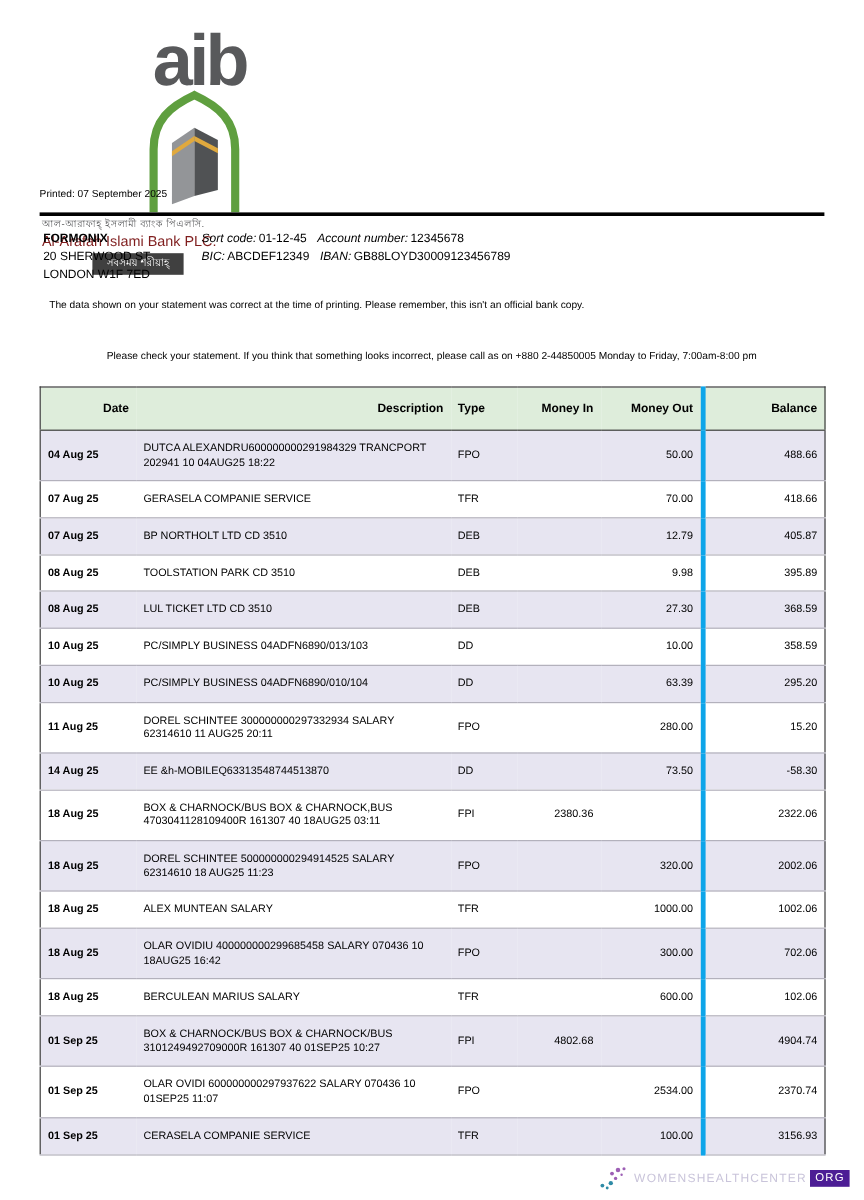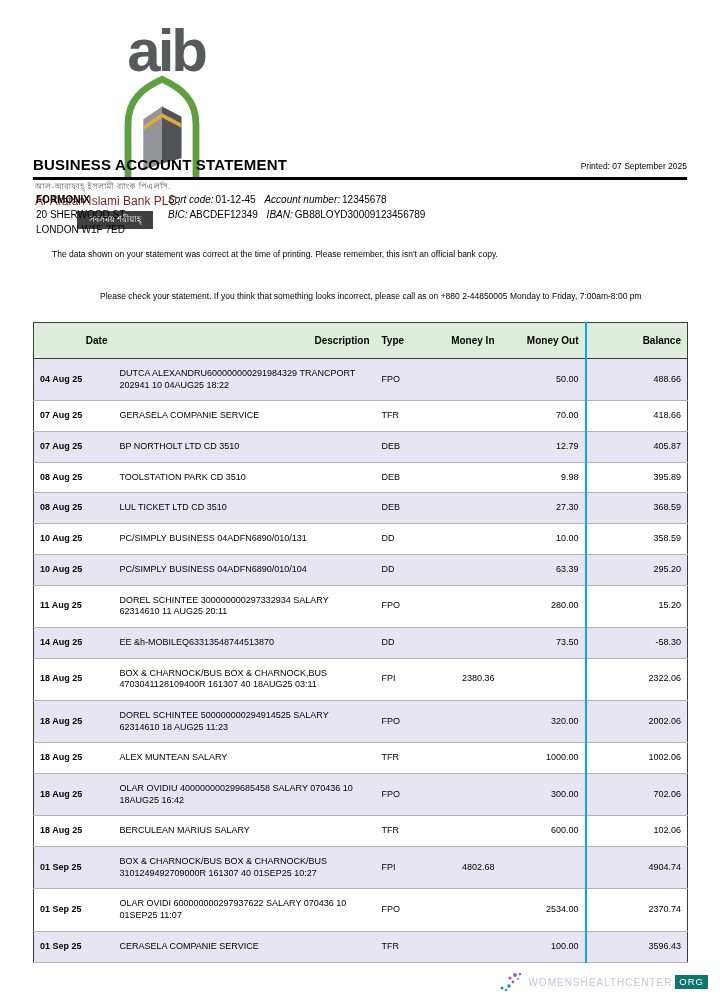--- a/index.html
+++ b/index.html
@@ -37,21 +37,21 @@
   .title-divider { position: absolute; top: 177px; left: 33px; width: 654px; height: 3px; background: #000; }
 
   
   .info { position: absolute; top: 192px; left: 36px; display: flex; font-size: 10px; line-height: 1.5; }
   .holder-block { width: 132px; }
   .holder-name { font-weight: bold; }
   .details-block .det-line span { margin-right: 6px; }
   .det-line .lbl { margin-right: 2px !important; font-style: italic; }
 
   
-  .notice { position: absolute; left: 52px; width: 630px; font-size: 8.5px; }
+  .notice { position: absolute; left: 41px; width: 630px; font-size: 8.5px; }
   .notice-1 { top: 249px; }
   .notice-2 { top: 291px; padding-left: 48px; }
 
   
   .stmt-table {
     position: absolute; top: 322px; left: 33px; width: 654px;
     border-collapse: collapse; table-layout: fixed;
     font-size: 9px;
     border: 1.5px solid #3c3c3c;
   }
@@ -65,32 +65,32 @@
   .stmt-table thead th.ctr { text-align: left; }
   .stmt-table tbody td {
     padding: 9px 6px; vertical-align: middle; line-height: 1.3;
     border-bottom: 1px solid #b3b1bc;
   }
   .stmt-table tbody tr:nth-child(odd) { background: #e7e5f1; }
   .stmt-table tbody tr:nth-child(even) { background: #ffffff; }
   td.c-date { font-weight: bold; white-space: nowrap; }
   td.c-type { }
   td.c-in, td.c-out, td.c-bal { text-align: right; }
-  th.sep, td.c-out { border-right: 2px solid #0ea5e9; }
+  th.sep, td.c-out { border-right: 4px solid #0ea5e9; }
 
   
   .watermark {
     position: absolute; right: 12px; bottom: 7px;
     display: flex; align-items: center; gap: 3px;
   }
   .wm-dots { width: 26px; height: 22px; display: block; }
   .wm-text { font-size: 10px; letter-spacing: 1px; color: #c9c4da; }
   .wm-org {
     font-size: 9.5px; letter-spacing: 1px; color: #ffffff;
-    background: #0f766e; padding: 1px 4px 2px 4px;
+    background: #4c1d95; padding: 1px 4px 2px 4px;
   }
 </style>
 </head>
 <body>
 
 <div class="page">
 
   <div class="logo">
     <div class="logo-top">
       <div class="aib-wordmark">aib</div>
@@ -101,21 +101,20 @@
         <polygon points="28,60 50,45 50,50 28,65" fill="#e0a93e"></polygon>
         <polygon points="50,45 73,57 73,62 50,50" fill="#e0a93e"></polygon>
       </svg>
     </div>
     <div class="bengali-name">আল-আরাফাহ্ ইসলামী ব্যাংক পিএলসি.</div>
     <div class="bank-name">Al-Arafah Islami Bank PLC.</div>
     <div class="tagline-badge">সবসময় শরীয়াহ্</div>
   </div>
 
   <div class="title-row">
-    <h1 class="page-title">BUSINESS ACCOUNT STATEMENT</h1>
     <div class="printed-date">Printed: 07 September 2025</div>
   </div>
   <div class="title-divider"></div>
 
   <div class="info">
     <div class="holder-block">
       <div class="holder-name">FORMONIX</div>
       <div>20 SHERWOOD ST.</div>
       <div>LONDON W1F 7ED</div>
     </div>
@@ -189,21 +188,21 @@
         <tr>
       <td class="c-date">08 Aug 25</td>
       <td class="c-desc">LUL TICKET LTD CD 3510</td>
       <td class="c-type">DEB</td>
       <td class="c-in"></td>
       <td class="c-out">27.30</td>
       <td class="c-bal">368.59</td>
     </tr>
         <tr>
       <td class="c-date">10 Aug 25</td>
-      <td class="c-desc">PC/SIMPLY BUSINESS 04ADFN6890/010/131</td>
+      <td class="c-desc">PC/SIMPLY BUSINESS 04ADFN6890/013/103</td>
       <td class="c-type">DD</td>
       <td class="c-in"></td>
       <td class="c-out">10.00</td>
       <td class="c-bal">358.59</td>
     </tr>
         <tr>
       <td class="c-date">10 Aug 25</td>
       <td class="c-desc">PC/SIMPLY BUSINESS 04ADFN6890/010/104</td>
       <td class="c-type">DD</td>
       <td class="c-in"></td>
@@ -281,21 +280,21 @@
       <td class="c-in"></td>
       <td class="c-out">2534.00</td>
       <td class="c-bal">2370.74</td>
     </tr>
         <tr>
       <td class="c-date">01 Sep 25</td>
       <td class="c-desc">CERASELA COMPANIE SERVICE</td>
       <td class="c-type">TFR</td>
       <td class="c-in"></td>
       <td class="c-out">100.00</td>
-      <td class="c-bal">3596.43</td>
+      <td class="c-bal">3156.93</td>
     </tr>
       </tbody>
   </table>
 
   <div class="watermark">
     <svg class="wm-dots" viewBox="0 0 26 22" aria-hidden="true">
       <circle cx="3" cy="17" r="1.6" fill="#2e8ba6"></circle>
       <circle cx="7" cy="19" r="1.2" fill="#2e8ba6"></circle>
       <circle cx="10" cy="15" r="1.8" fill="#2e8ba6"></circle>
       <circle cx="14" cy="11" r="1.4" fill="#9d5fb5"></circle>

